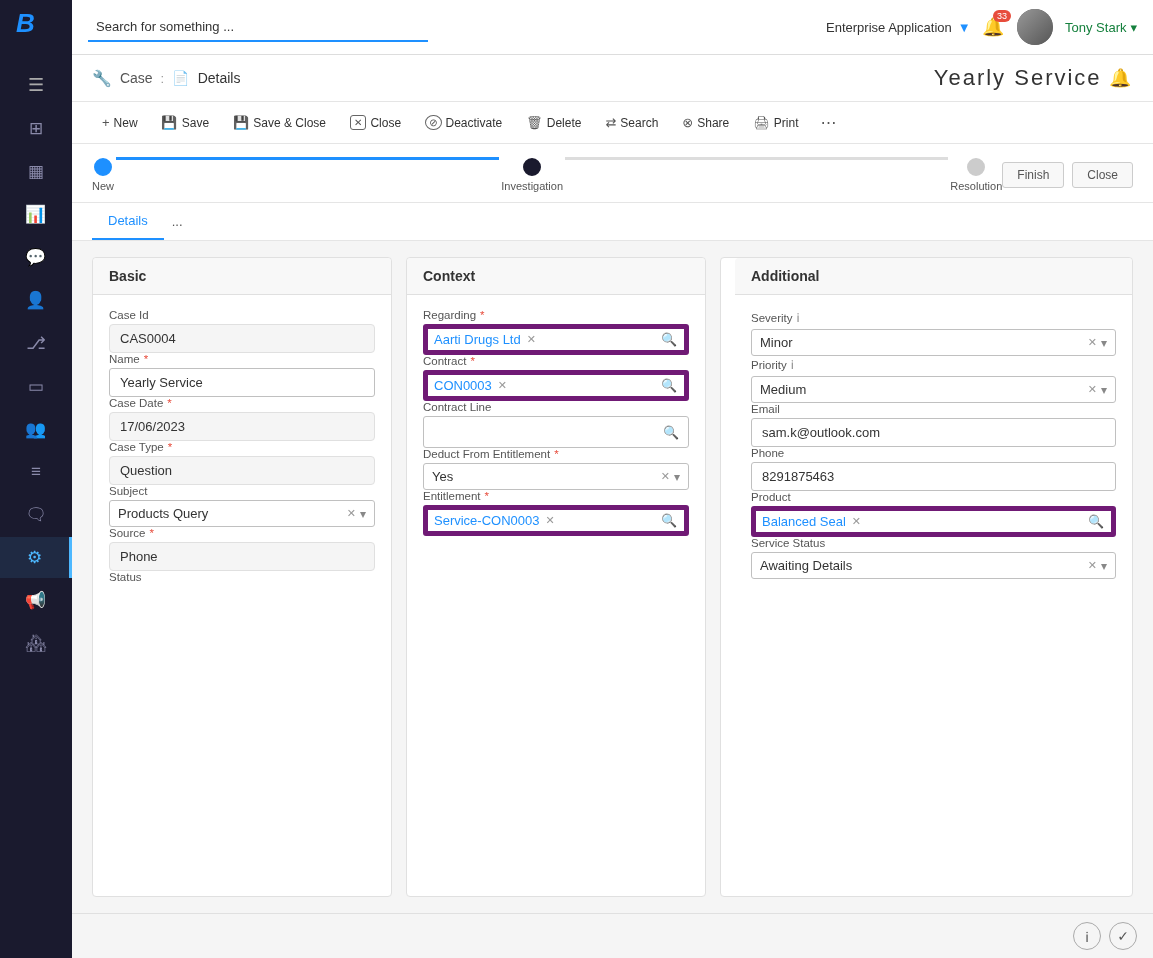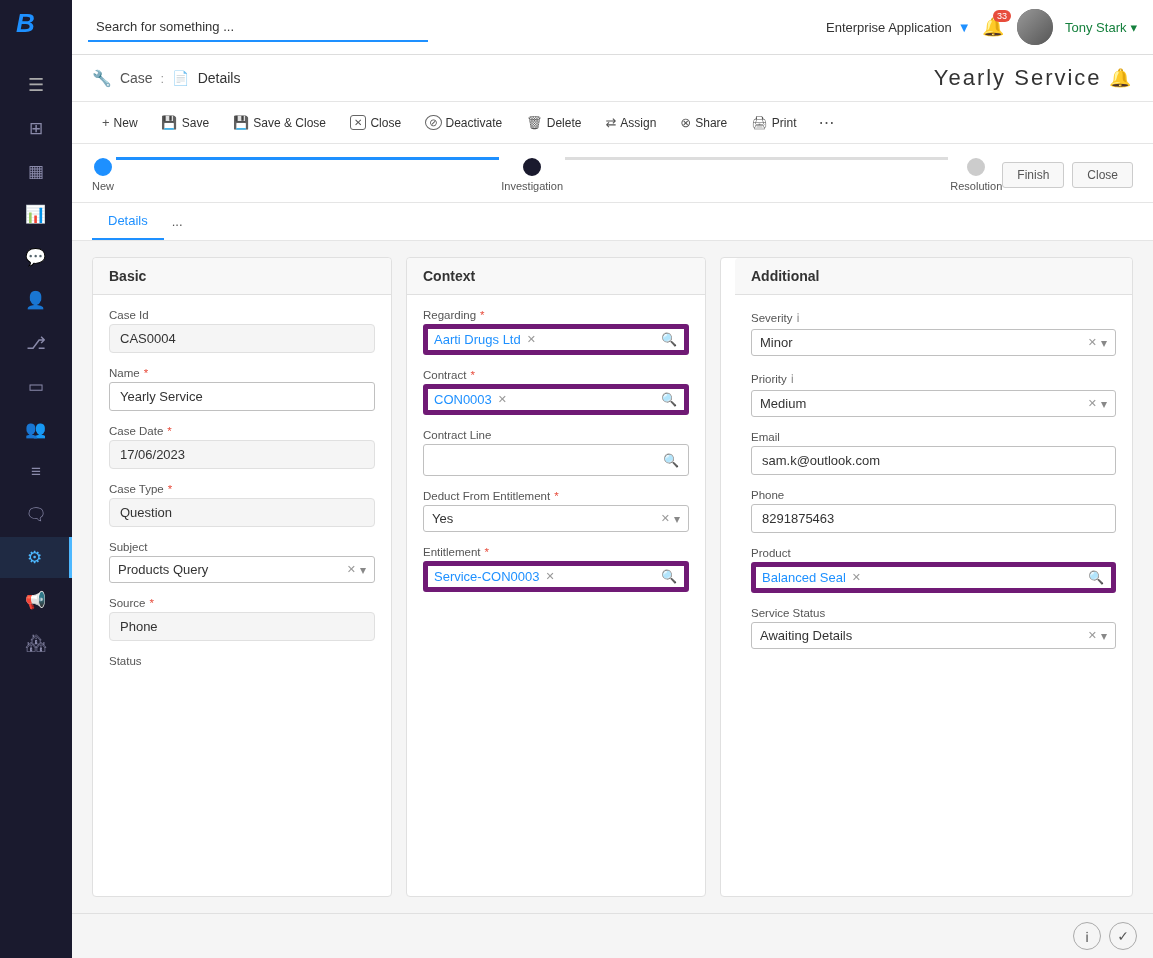--- a/index.html
+++ b/index.html
@@ -63,21 +63,21 @@
     .tab-row { background: #fff; display: flex; align-items: center; padding: 0 20px; border-bottom: 1px solid #e5e5e5; }
     .tab { padding: 10px 16px; font-size: 13px; cursor: pointer; color: #555; border-bottom: 2px solid transparent; }
     .tab.active { color: #1e90ff; border-bottom-color: #1e90ff; font-weight: 500; }
     .tab-more { padding: 10px 8px; cursor: pointer; color: #555; }
 
     
     .form-area { flex: 1; overflow-y: auto; padding: 16px 20px; display: flex; gap: 14px; }
 
     .form-section { background: #fff; border: 1px solid #e0e0e0; border-radius: 4px; flex: 1; padding: 0; min-width: 0; }
     .section-title { background: #f8f8f8; border-bottom: 1px solid #e0e0e0; padding: 10px 16px; font-size: 14px; font-weight: 600; color: #333; border-radius: 4px 4px 0 0; }
-    .section-body { padding: 14px 16px; display: flex; flex-direction: column; gap: 14px; }
+    .section-body { padding: 14px 16px; display: flex; flex-direction: column; }
 
     .field-group { display: flex; flex-direction: column; gap: 3px; }
     .field-label { font-size: 11.5px; color: #555; font-weight: 500; display: flex; align-items: center; gap: 4px; }
     .field-label .req { color: #e74c3c; }
     .field-value { background: #f5f5f5; border: 1px solid #e0e0e0; border-radius: 4px; padding: 6px 10px; font-size: 13px; color: #333; }
     .field-input { background: #fff; border: 1px solid #c0c0c0; border-radius: 3px; padding: 6px 10px; font-size: 13px; color: #333; width: 100%; outline: none; }
 
     
     .tag-field { display: flex; align-items: center; border: 5px solid #701a75; border-radius: 3px; padding: 3px 6px; background: #fff; }
     .tag { display: flex; align-items: center; gap: 4px; background: none; color: #1e90ff; font-size: 13px; font-weight: 500; }
@@ -191,21 +191,21 @@
         <button class="toolbar-btn">
           <span class="toolbar-btn-icon" style="border:1.5px solid #666;border-radius:50%;padding:1px 3px;font-size:10px;">⊘</span>
           <span>Deactivate</span>
         </button>
         <button class="toolbar-btn">
           <span class="toolbar-btn-icon">🗑</span>
           <span>Delete</span>
         </button>
         <button class="toolbar-btn">
           <span class="toolbar-btn-icon">⇄</span>
-          <span>Assign</span>
+          <span>Search</span>
         </button>
         <button class="toolbar-btn">
           <span class="toolbar-btn-icon">⊗</span>
           <span>Share</span>
         </button>
         <button class="toolbar-btn">
           <span class="toolbar-btn-icon">🖨</span>
           <span>Print</span>
         </button>
         <span class="toolbar-more">⋯</span>

